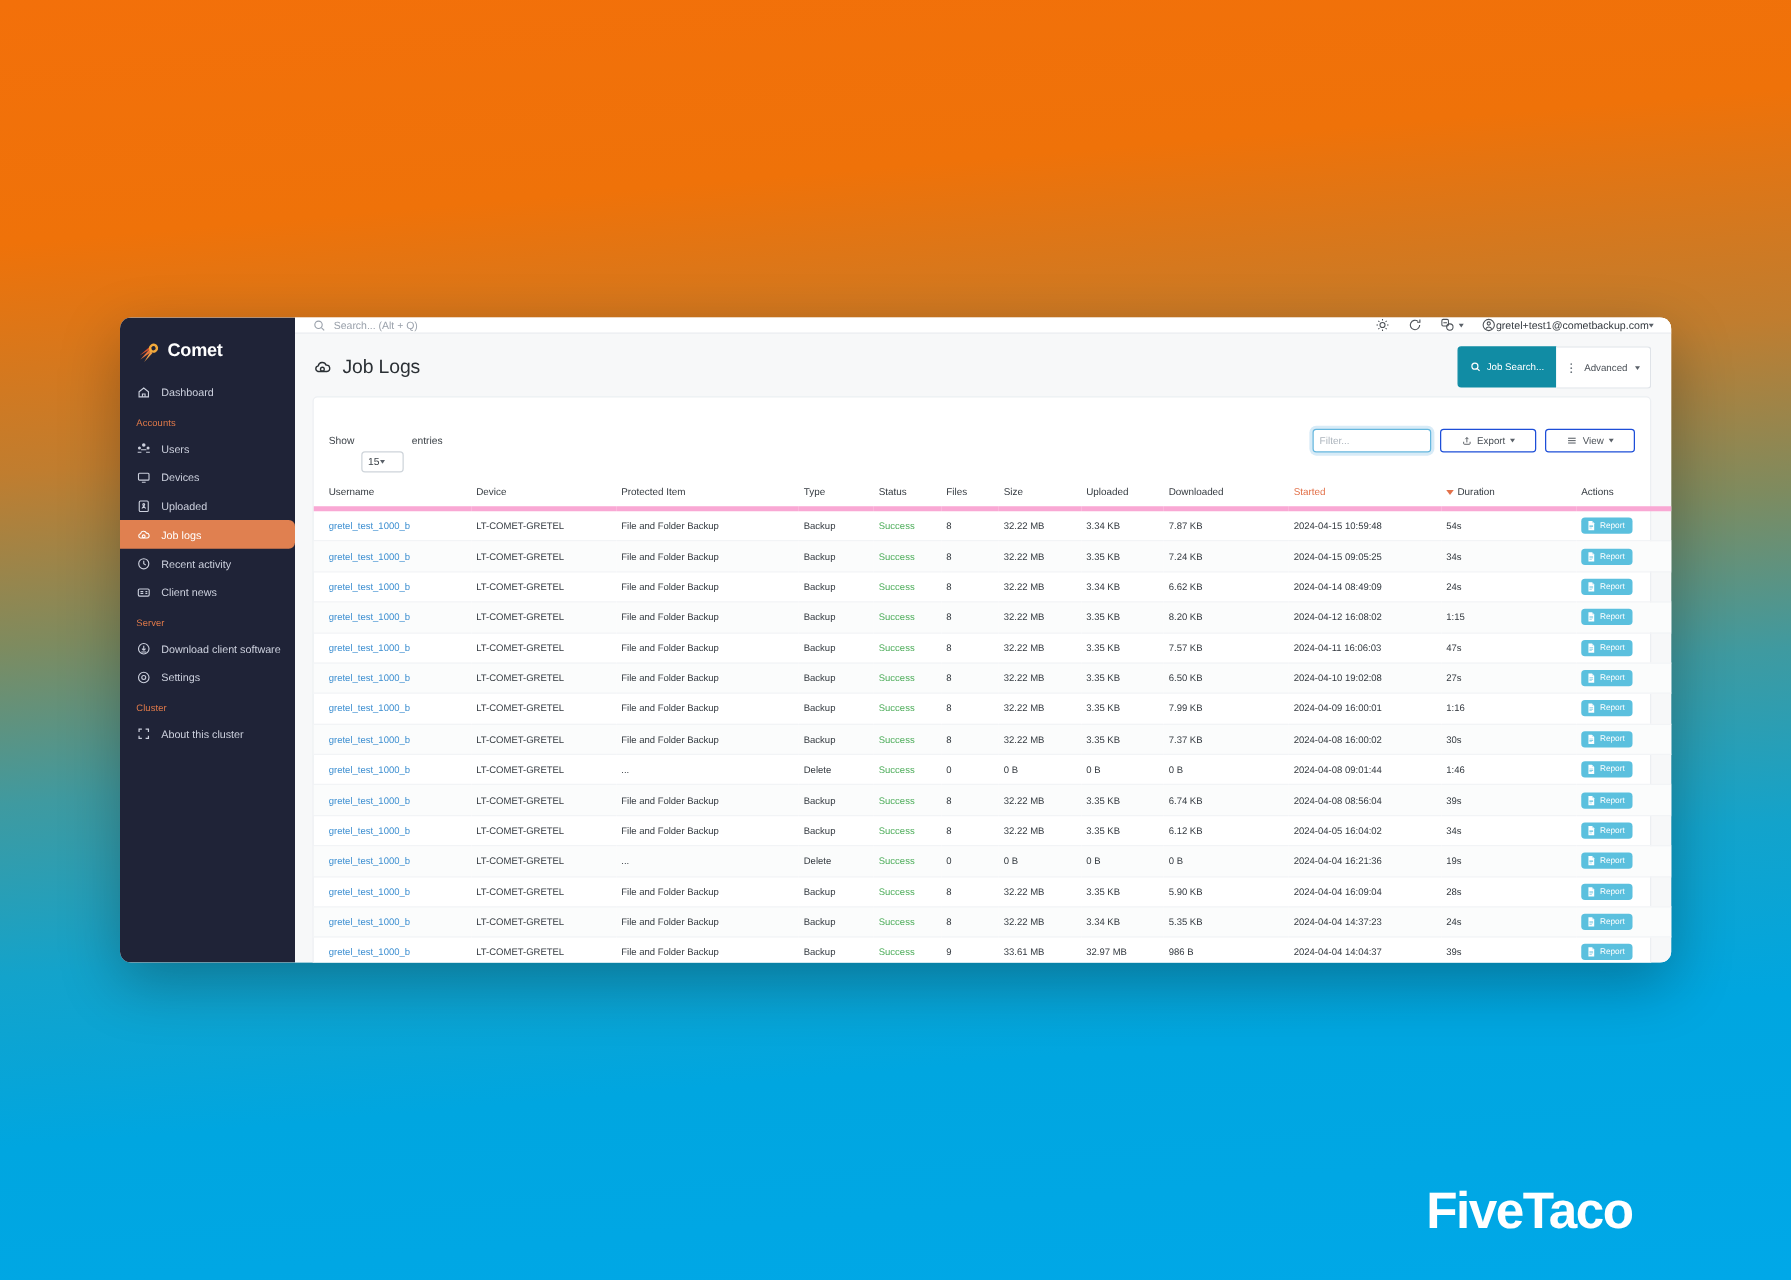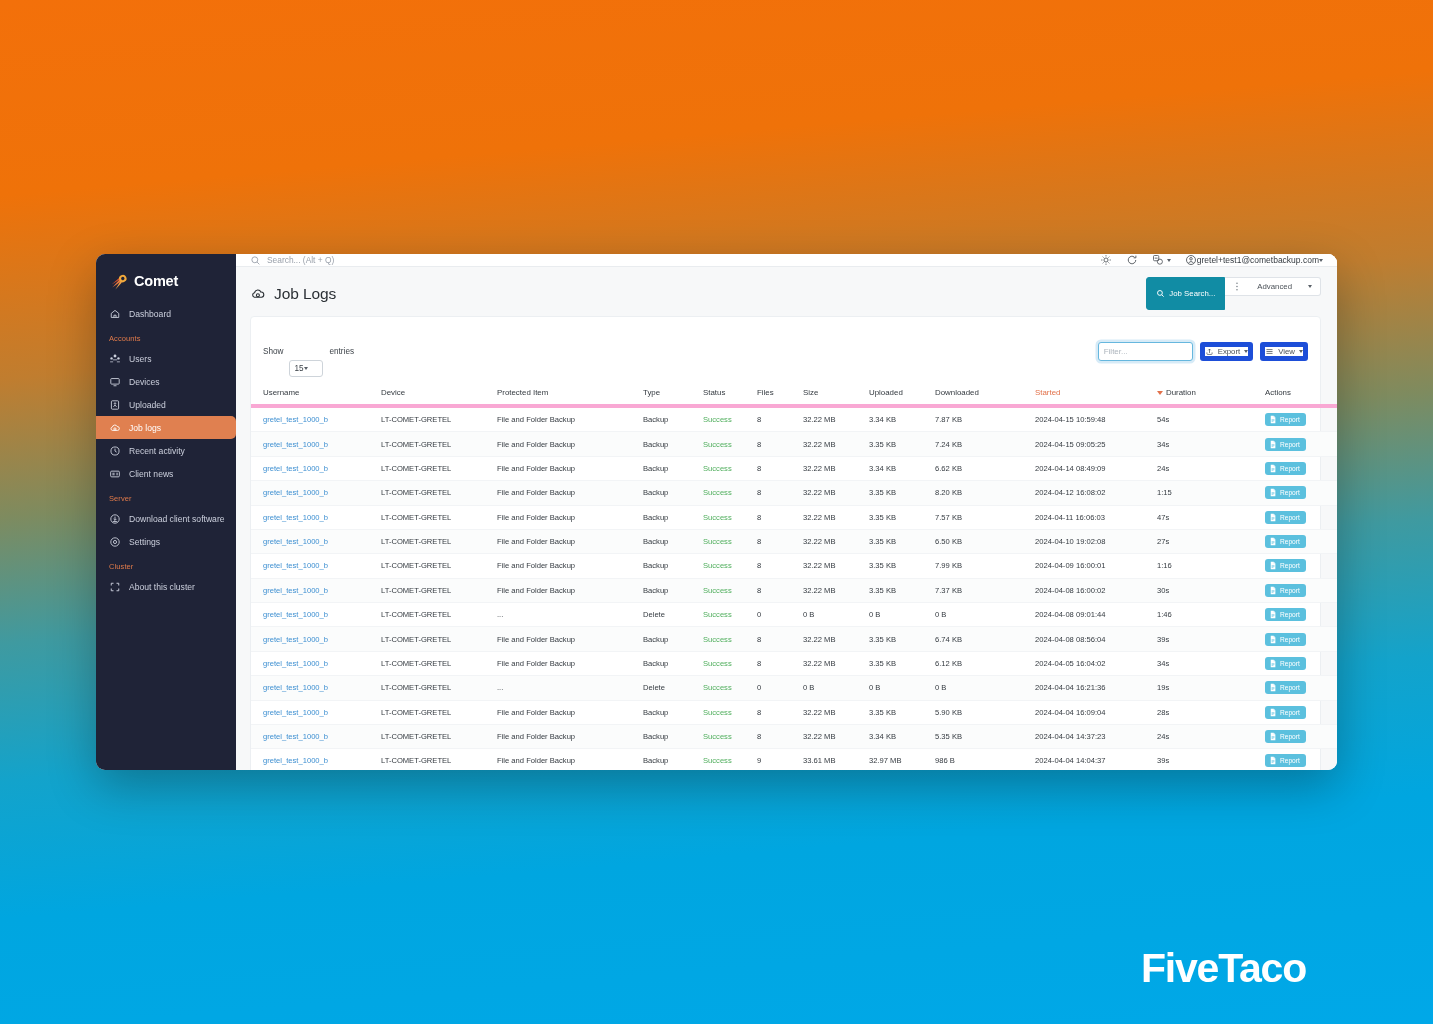--- a/index.html
+++ b/index.html
@@ -113,22 +113,22 @@
     background: #118ca4; color: #fff;
     font-size: 7.8px;
     display: flex; align-items: center; gap: 4px;
     padding: 0 9px; height: 33px;
     border-radius: 3px 0 0 3px;
     cursor: pointer; border: 1px solid #118ca4;
   }
   .btn-advanced {
     background: #ffffff; color: #4a5057;
     font-size: 7.8px;
-    display: flex; align-items: center; gap: 16px;
-    padding: 0 8px; height: 19px;
+    display: flex; align-items: center; gap: 6px;
+    padding: 0 8px; height: 34px;
     border: 1px solid #dfe3e8; border-left: none;
     border-radius: 0 3px 3px 0;
     cursor: pointer;
     justify-content: flex-end;
   }
 
   
   .card {
     background: #ffffff;
     margin: 0 16px 0 14px;
@@ -154,22 +154,22 @@
     width: 95px; height: 19px;
     border: 1px solid #66b7de; border-radius: 3px;
     box-shadow: 0 0 0 2.5px rgba(72,166,220,0.22);
     font-size: 8px; color: #9aa1ab;
     padding: 0 5px; background:#fff;
     display:flex; align-items:center;
   }
   .filter-input .ph { color:#adb5bd; }
   .btn-outline {
     display: flex; align-items: center; gap: 4px;
-    height: 19px; padding: 0 0;
-    border: 5px solid #1d4ed8; border-radius: 3px;
+    height: 19px; padding: 0 16px;
+    border: 1px solid #1d4ed8; border-radius: 3px;
     font-size: 7.8px; color: #4a5057; background: #fff; cursor: pointer;
   }
 
   
   table { border-collapse: collapse; width: 100%; table-layout: fixed; }
   th {
     font-size: 7.9px; font-weight: normal; color: #343a40;
     text-align: left; padding: 5px 4px 7px 4px;
     border-bottom: 4px solid #f9a8d4;
   }

